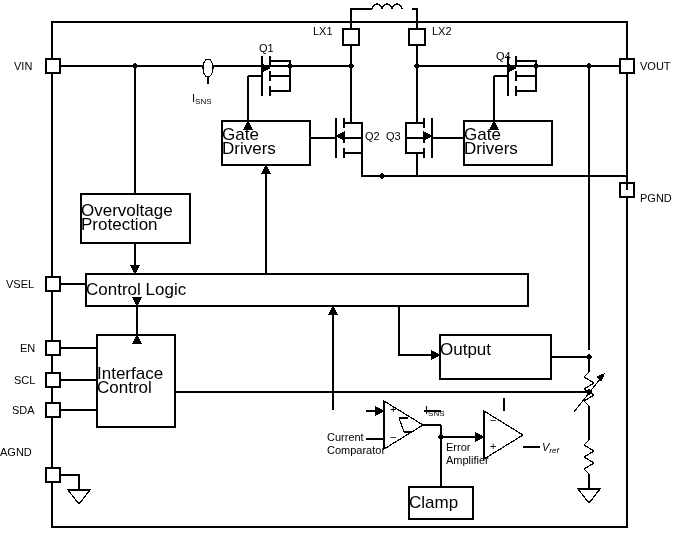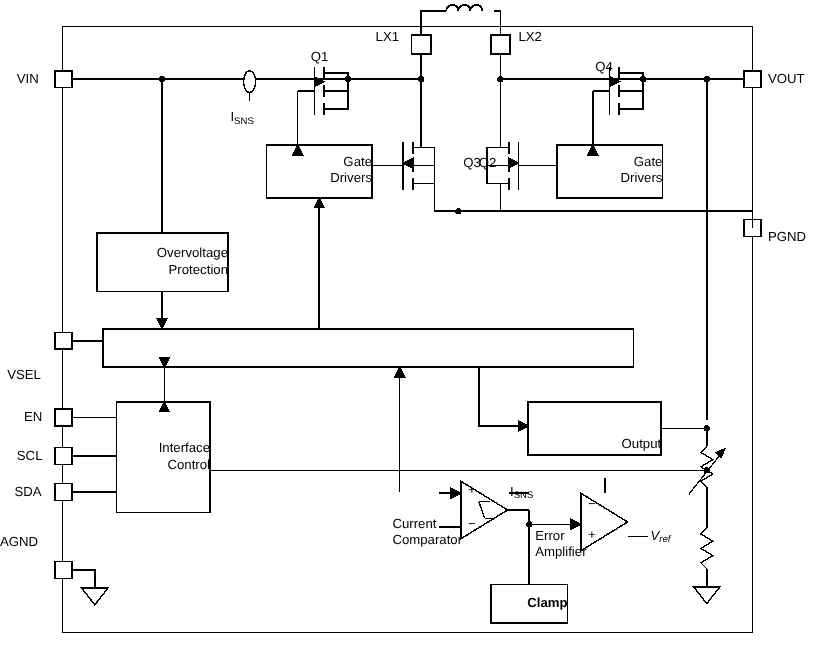--- a/index.html
+++ b/index.html
@@ -27,23 +27,23 @@
     font-family: "Liberation Sans", sans-serif;
     font-size: 11px;
     color: #000000;
     white-space: nowrap;
     line-height: 13px;
   }
   .lbl.c { }
   .blocklbl {
     position: absolute;
     font-family: "Liberation Sans", sans-serif;
-    font-size: 11px;
+    font-size: 17px;
     color: #000000;
-    text-align: right;
+    text-align: left;
     line-height: 14px;
     white-space: nowrap;
   }
   .sub { font-size: 8px; vertical-align: -2px; }
 </style>
 </head>
 <body>
 
 <div id="root">
 
@@ -203,21 +203,21 @@
       <path d="M333,306 L329,314 L337,314 Z" fill="#000000" stroke="#000000"></path>
       <path d="M137,335 L133,343 L141,343 Z" fill="#000000" stroke="#000000"></path>
       <path d="M137,306 L133,298 L141,298 Z" fill="#000000" stroke="#000000"></path>
       <path d="M384,411 L376,407 L376,415 Z" fill="#000000" stroke="#000000"></path>
       <path d="M484,437 L476,433 L476,441 Z" fill="#000000" stroke="#000000"></path>
 
     </g>
   </svg>
 
   <div class="lbl" style="left:14px; top:60px;">VIN</div>
-  <div class="lbl" style="left:6px; top:278px;margin-top:29px;">VSEL</div>
+  <div class="lbl" style="left:6px; top:278px;">VSEL</div>
   <div class="lbl" style="left:20px; top:342px;">EN</div>
   <div class="lbl" style="left:14px; top:374px;">SCL</div>
   <div class="lbl" style="left:12px; top:404px;">SDA</div>
   <div class="lbl" style="left:0px; top:446px;">AGND</div>
   <div class="lbl" style="left:313px; top:25px;">LX1</div>
   <div class="lbl" style="left:432px; top:25px;">LX2</div>
   <div class="lbl" style="left:640px; top:60px;">VOUT</div>
   <div class="lbl" style="left:640px; top:192px;">PGND</div>
 
   <div class="blocklbl" style="left:81px; top:204px; width:109px;">
@@ -228,36 +228,39 @@
   <div class="blocklbl" style="left:222px; top:128px; width:88px;">
     <div>Gate</div>
     <div>Drivers</div>
   </div>
 
   <div class="blocklbl" style="left:464px; top:128px; width:88px;">
     <div>Gate</div>
     <div>Drivers</div>
   </div>
 
+  <div class="blocklbl" style="left:86px; top:283px; width:442px;">
+    <div>Control Logic</div>
+  </div>
 
   <div class="blocklbl" style="left:97px; top:367px; width:78px;">
     <div>Interface</div>
     <div>Control</div>
   </div>
 
-  <div class="blocklbl" style="left:440px; top:343px; width:111px;margin-top:20px;">
+  <div class="blocklbl" style="left:440px; top:343px; width:111px;">
     <div>Output</div>
   </div>
 
-  <div class="blocklbl" style="left:409px; top:496px; width:64px;font-weight:bold;">
+  <div class="blocklbl" style="left:409px; top:496px; width:64px;">
     <div>Clamp</div>
   </div>
 
   <div class="lbl" style="left:259px; top:42px;">Q1</div>
-  <div class="lbl" style="left:365px; top:130px;margin-left:34px;">Q2</div>
+  <div class="lbl" style="left:365px; top:130px;">Q2</div>
   <div class="lbl" style="left:386px; top:130px;">Q3</div>
   <div class="lbl" style="left:496px; top:50px;">Q4</div>
 
   <div class="lbl" style="left:192px; top:92px;">
     <span>I</span><span class="sub">SNS</span>
   </div>
 
   <div class="lbl" style="left:425px; top:404px;">
     <span>I</span><span class="sub">SNS</span>
   </div>

